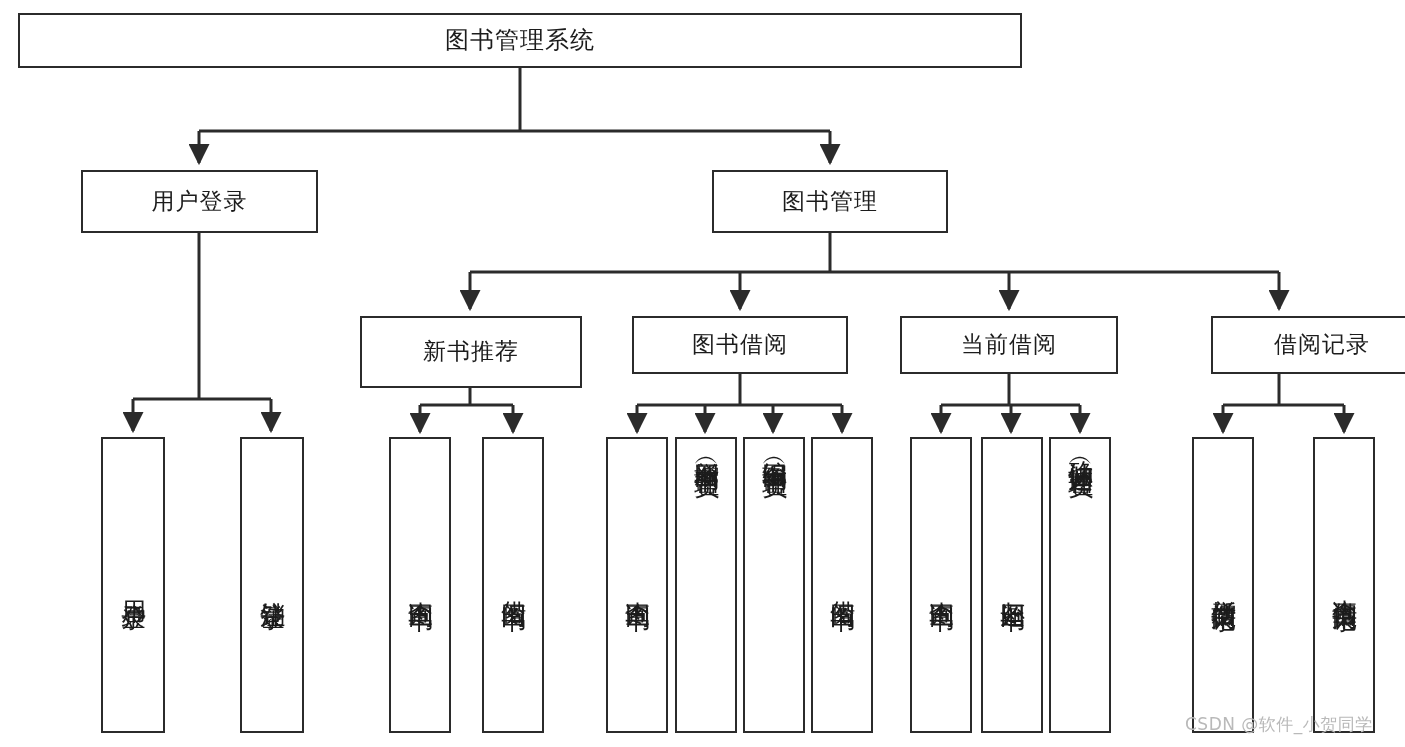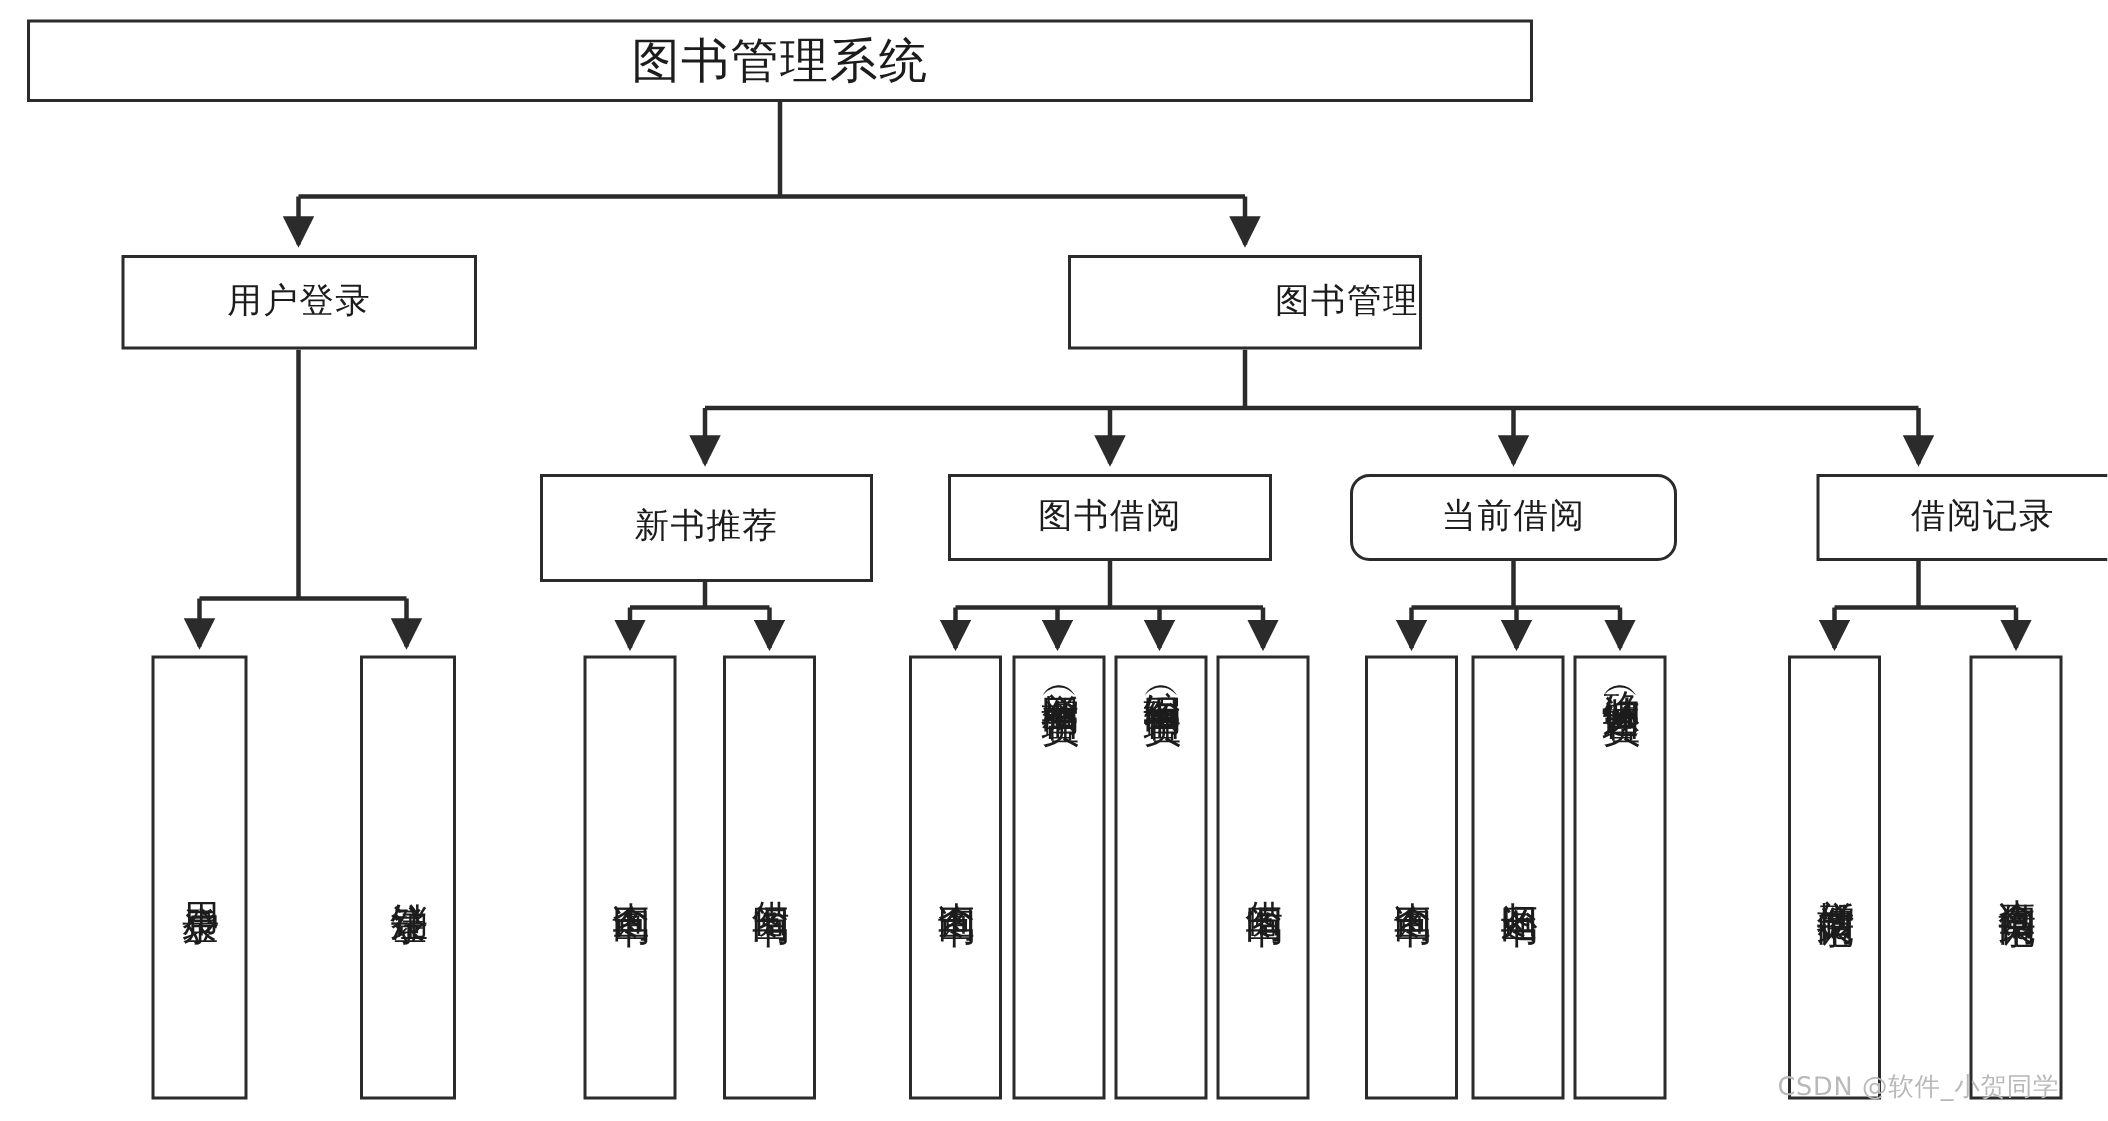--- a/index.html
+++ b/index.html
@@ -34,21 +34,21 @@
     align-items: center;
     justify-content: center;
     color: #1c1c1c;
   }
   .node.horiz {
     font-size: 23px;
     line-height: 1.1;
     letter-spacing: 1px;
   }
   .node.root {
-    font-size: 32px;
+    font-size: 24px;
   }
   .leaf {
     position: absolute;
     box-sizing: border-box;
     border: 2.5px solid #2b2b2b;
     background: #ffffff;
     display: flex;
     justify-content: center;
     color: #1c1c1c;
   }
@@ -133,31 +133,31 @@
     </g>
   </svg>
 
   <div class="node horiz root" style="left:18px; top:13px; width:1004px; height:55px;">
     <span>图书管理系统</span>
   </div>
 
   <div class="node horiz" style="left:81px; top:170px; width:237px; height:63px;">
     <span>用户登录</span>
   </div>
-  <div class="node horiz" style="left:712px; top:170px; width:236px; height:63px;justify-content:flex-end;">
+  <div class="node horiz" style="left:712px; top:170px; width:236px; height:63px;">
     <span>图书管理</span>
   </div>
 
   <div class="node horiz" style="left:360px; top:316px; width:222px; height:72px;">
     <span>新书推荐</span>
   </div>
   <div class="node horiz" style="left:632px; top:316px; width:216px; height:58px;">
     <span>图书借阅</span>
   </div>
-  <div class="node horiz" style="left:900px; top:316px; width:218px; height:58px;border-radius:13px;">
+  <div class="node horiz" style="left:900px; top:316px; width:218px; height:58px;">
     <span>当前借阅</span>
   </div>
   <div class="node horiz" style="left:1168px; top:316px; width:222px; height:58px;margin-left:43px;">
     <span>借阅记录</span>
   </div>
 
   <div class="leaf mid" style="left:101px; top:437px; width:64px; height:296px;">
     <span class="vtext">用户登录</span>
   </div>
   <div class="leaf mid" style="left:240px; top:437px; width:64px; height:296px;">

